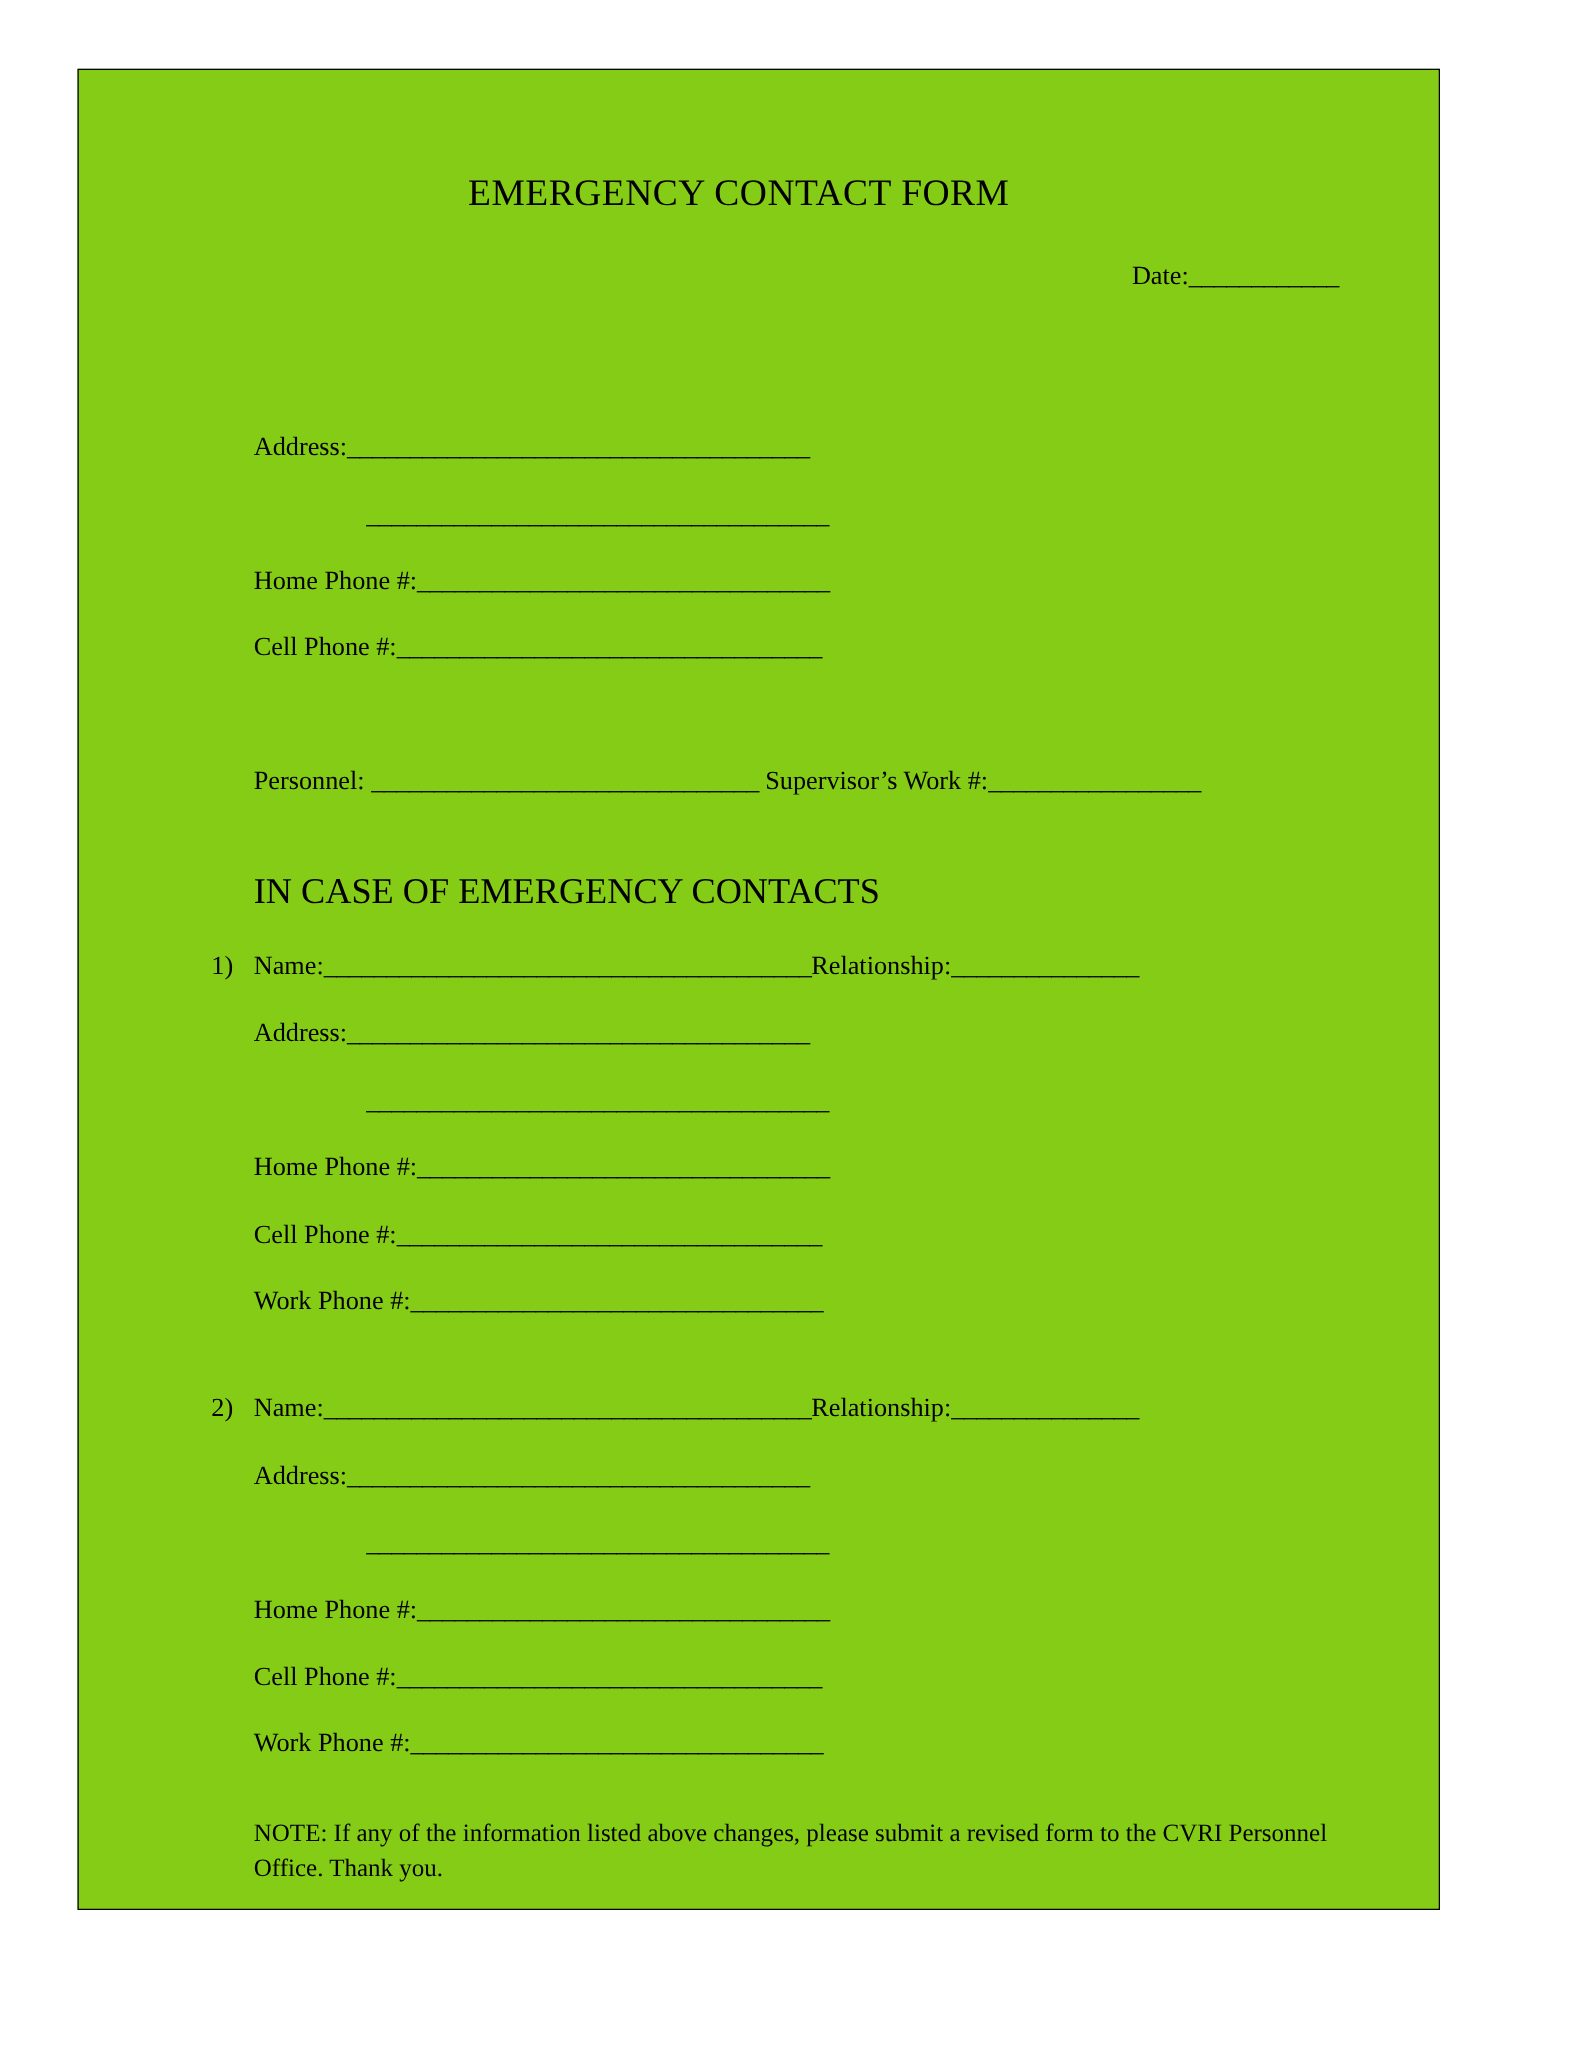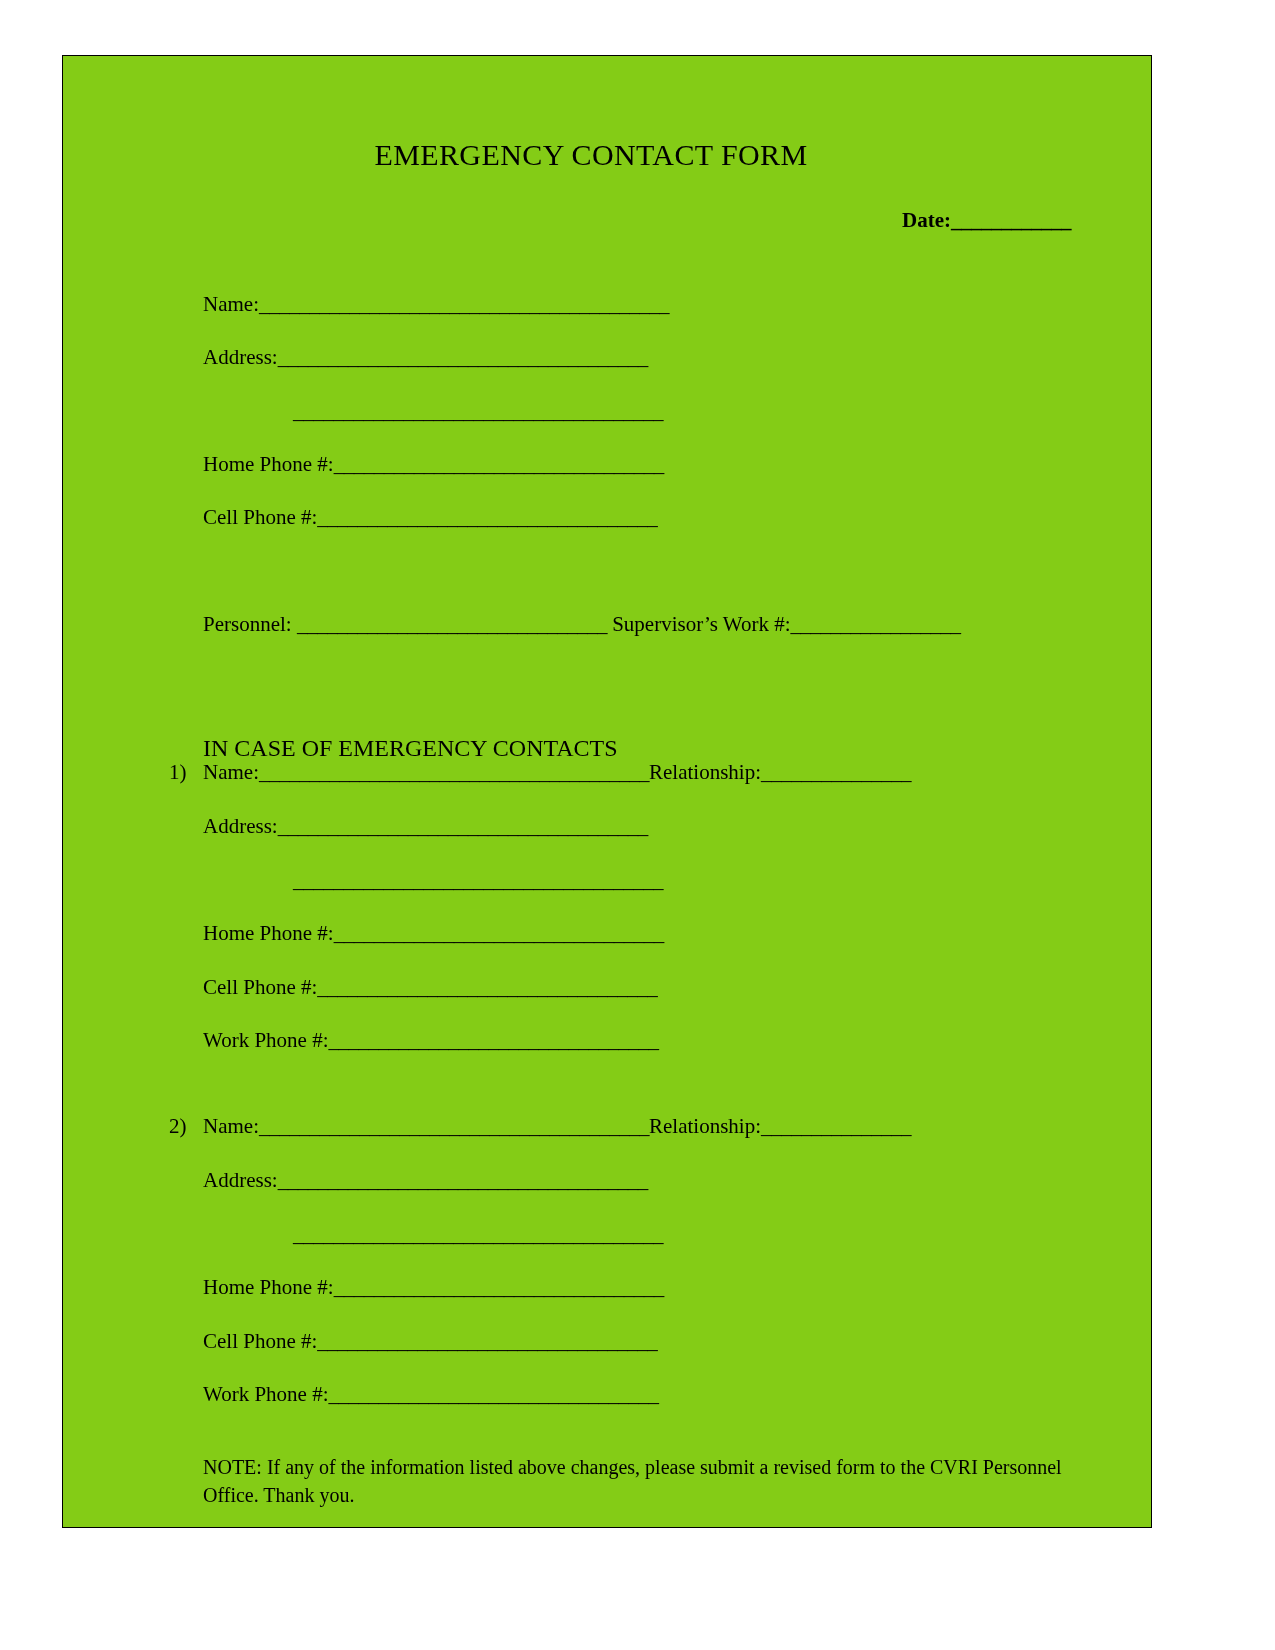--- a/index.html
+++ b/index.html
@@ -41,44 +41,42 @@
     font-size: 30px;
     letter-spacing: 0.4px;
     white-space: nowrap;
   }
   .date-row {
     position: absolute;
     right: 10px;
     top: 152px;
     font-size: 21px;
     white-space: nowrap;
-    font-weight: bold;
   }
   .field {
     position: absolute;
     left: 62px;
     font-size: 21px;
     white-space: nowrap;
   }
   .field.indent {
     left: 152px;
   }
   .field.num {
     left: 28px;
   }
   .num-label {
     display: inline-block;
     width: 34px;
   }
   .section-head {
     position: absolute;
     left: 62px;
-    font-size: 24px;
+    font-size: 29px;
     white-space: nowrap;
-    margin-top: 38px;
   }
   .note {
     position: absolute;
     left: 62px;
     width: 860px;
     font-size: 20px;
     line-height: 1.38;
   }
   .u {
     letter-spacing: -0.5px;
@@ -89,23 +87,20 @@
 
 <div class="page">
   <div class="inner">
 
     <div class="doc-title">EMERGENCY CONTACT FORM</div>
 
     <div class="date-row">
       <span>Date:</span><span class="u">____________</span>
     </div>
 
-    <div class="field" style="top:236px">
-      <span>Name:</span><span class="u">_________________________________________</span>
-    </div>
 
     <div class="field" style="top:289px">
       <span>Address:</span><span class="u">_____________________________________</span>
     </div>
 
     <div class="field indent" style="top:343px">
       <span class="u">_____________________________________</span>
     </div>
 
     <div class="field" style="top:396px">

